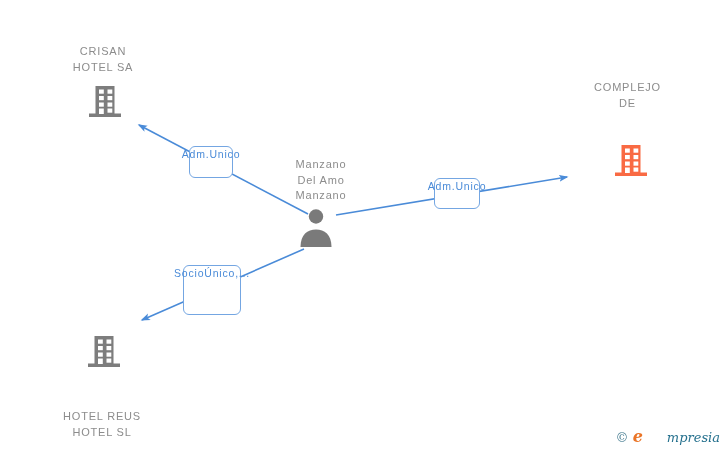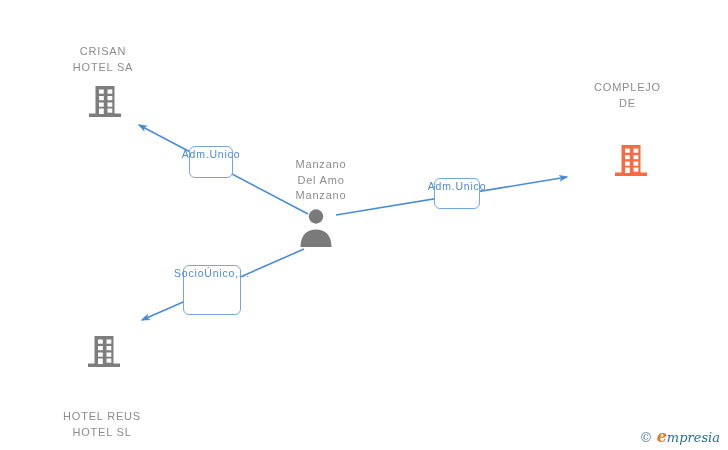--- a/index.html
+++ b/index.html
@@ -22,21 +22,21 @@
     border-radius:6px;color:#4a8bd8;font-size:10.5px;line-height:14px;
     text-align:center;display:flex;flex-direction:row;justify-content:center;
     letter-spacing:0.8px;box-sizing:border-box;cursor:pointer;
   }
   #watermark{
     position:absolute;right:8px;bottom:4px;font-size:13px;white-space:nowrap;
     font-family:"DejaVu Serif","Liberation Serif",serif;
   }
   #watermark .copy{color:#4e8296;font-style:normal;font-size:13px;}
   #watermark .brand-e{color:#ea7426;font-style:italic;font-size:16px;font-weight:bold;}
-  #watermark .brand-rest{color:#26718e;font-style:italic;font-size:13px;}
+  #watermark .brand-rest{color:#26718e;font-style:italic;font-size:13px;margin-left:24px;}
   .clickable{cursor:pointer;}
 </style>
 </head>
 <body>
 
 <div id="canvas">
 
   <svg id="edge-layer" viewBox="0 0 728 450">
     <defs>
       <marker id="arrow" markerWidth="11" markerHeight="9" refX="8" refY="3.5" orient="auto" markerUnits="userSpaceOnUse">

